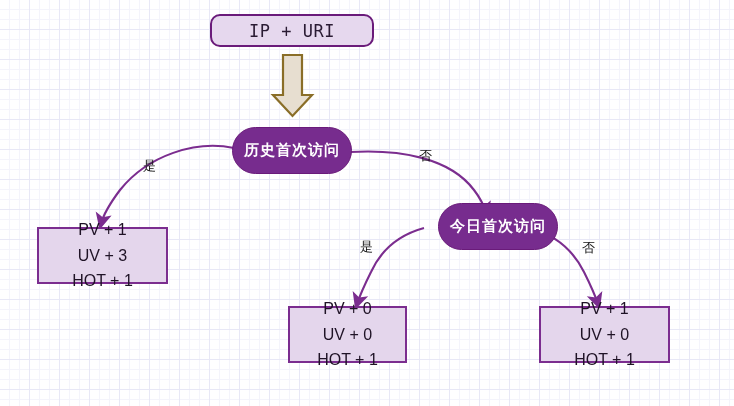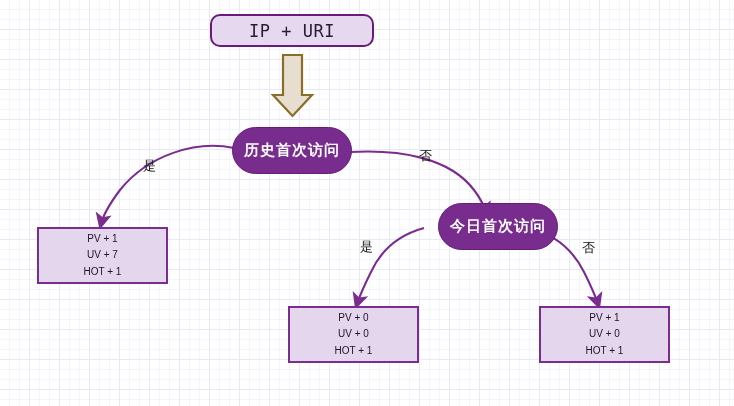--- a/index.html
+++ b/index.html
@@ -54,21 +54,21 @@
     color: #ffffff;
     font-size: 15px;
     font-weight: bold;
     letter-spacing: 1px;
   }
   .result-node {
     background: #e4d6ec;
     border: 2px solid #7b2d8f;
     border-radius: 0;
     color: #1f1326;
-    font-size: 10px;
+    font-size: 16px;
     line-height: 1.62;
   }
   .result-node .line {
     display: block;
     text-align: center;
     white-space: pre;
   }
   .edge-label {
     position: absolute;
     font-size: 13px;
@@ -110,25 +110,25 @@
   <div class="node start-node" style="left:210px; top:14px; width:164px; height:33px;">
     <span>IP + URI</span>
   </div>
 
   <div class="node decision-node" style="left:438px; top:203px; width:120px; height:47px;">
     <span>今日首次访问</span>
   </div>
 
   <div class="node result-node" style="left:37px; top:227px; width:131px; height:57px;">
     <span class="line">PV + 1</span>
-    <span class="line">UV + 7</span>
+    <span class="line">UV + 3</span>
     <span class="line">HOT + 1</span>
   </div>
 
-  <div class="node result-node" style="left:288px; top:306px; width:131px; height:57px;">
+  <div class="node result-node" style="left:288px; top:306px; width:119px; height:57px;">
     <span class="line">PV + 0</span>
     <span class="line">UV + 0</span>
     <span class="line">HOT + 1</span>
   </div>
 
   <div class="node result-node" style="left:539px; top:306px; width:131px; height:57px;">
     <span class="line">PV + 1</span>
     <span class="line">UV + 0</span>
     <span class="line">HOT + 1</span>
   </div>

